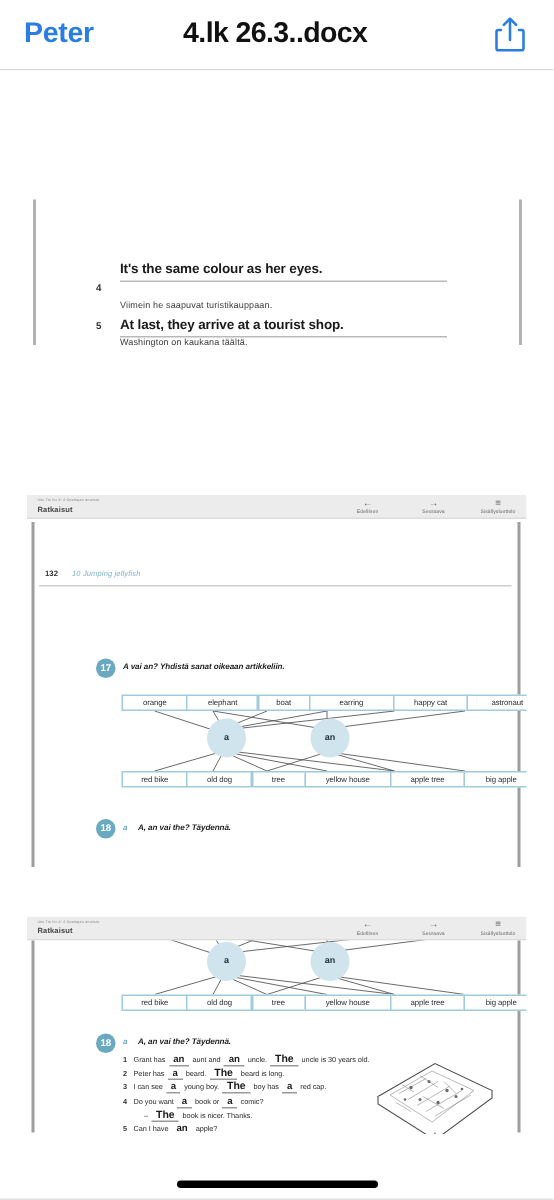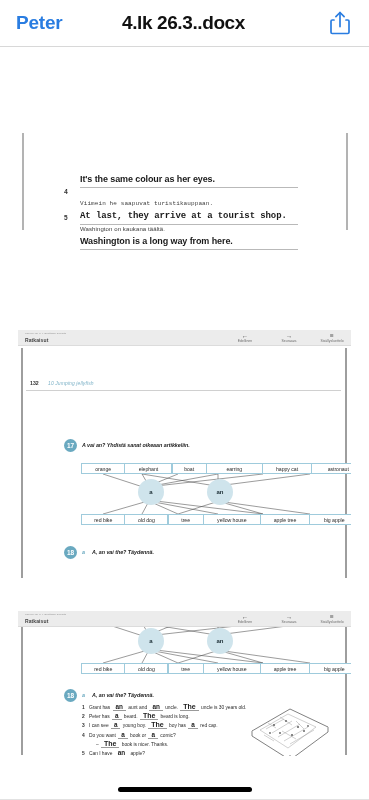--- a/index.html
+++ b/index.html
@@ -140,29 +140,28 @@
 
   <div class="doc">
 
     <div class="margin-line" style="left:22px; top:86px; height:97px;"></div>
     <div class="margin-line" style="left:346px; top:86px; height:97px;"></div>
 
     <div class="textblock" style="top:86px;">
       <div class="srow" style="height:15px;">
         <span class="en">It's the same colour as her eyes.</span>
       </div>
-      <div class="srow" style="height:25px; padding-top:4px;font-family:Liberation Mono, monospace;">
+      <div class="srow" style="height:25px; padding-top:4px;">
         <span class="snum">4</span>
         <span class="fi">Viimein he saapuvat turistikauppaan.</span>
         <span class="en">At last, they arrive at a tourist shop.</span>
       </div>
       <div class="srow" style="height:25px; padding-top:4px;">
         <span class="snum">5</span>
         <span class="fi">Washington on kaukana täältä.</span>
-        <span class="en">Washington is a long way from here.</span>
       </div>
     </div>
 
 
     <div class="shot" style="left:18px; top:283px; width:333px; height:258px;">
       <div class="shot-toolbar">
         <span class="tb-brandsmall">Uks Tie for 4! 4 Opettajan aineisto</span>
         <span class="tb-brand">Ratkaisut</span>
         <div class="tb-item" style="left:201px;">
           <span class="tbi">←</span>

